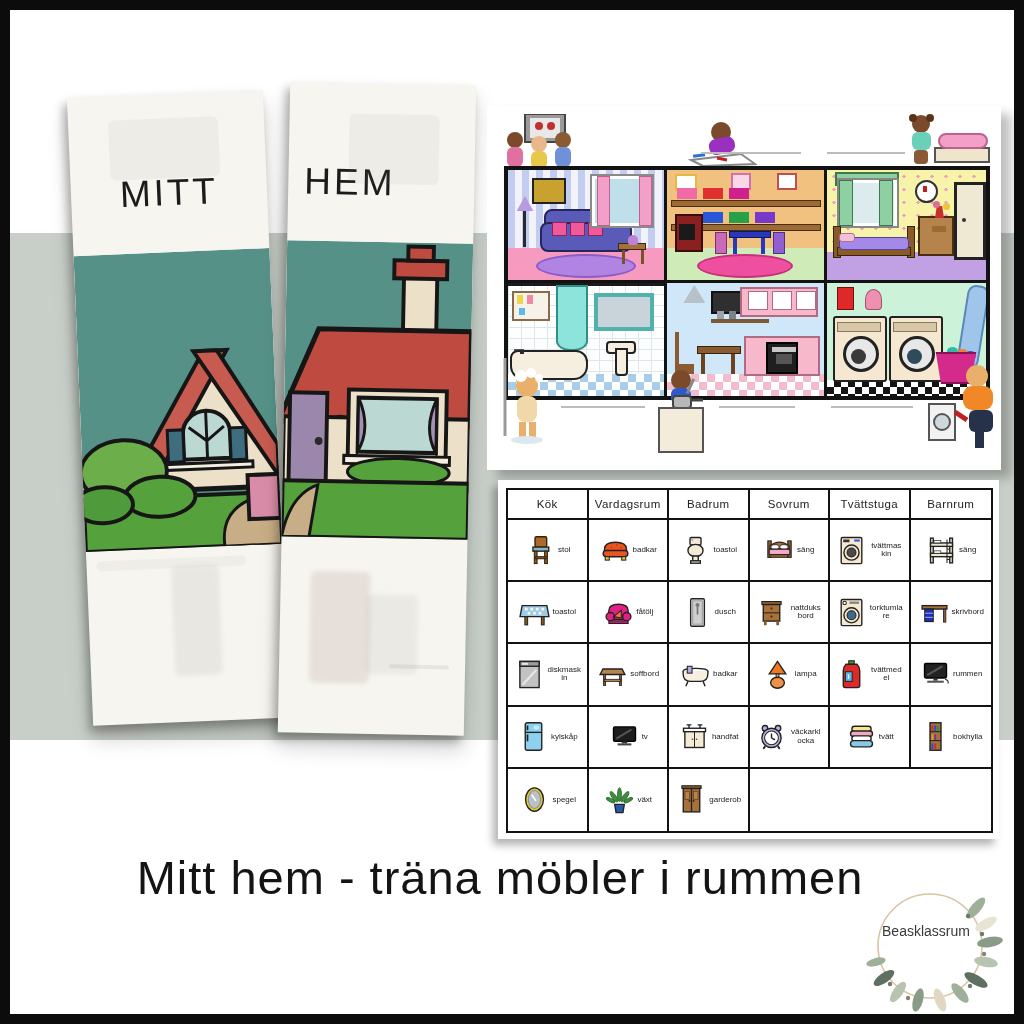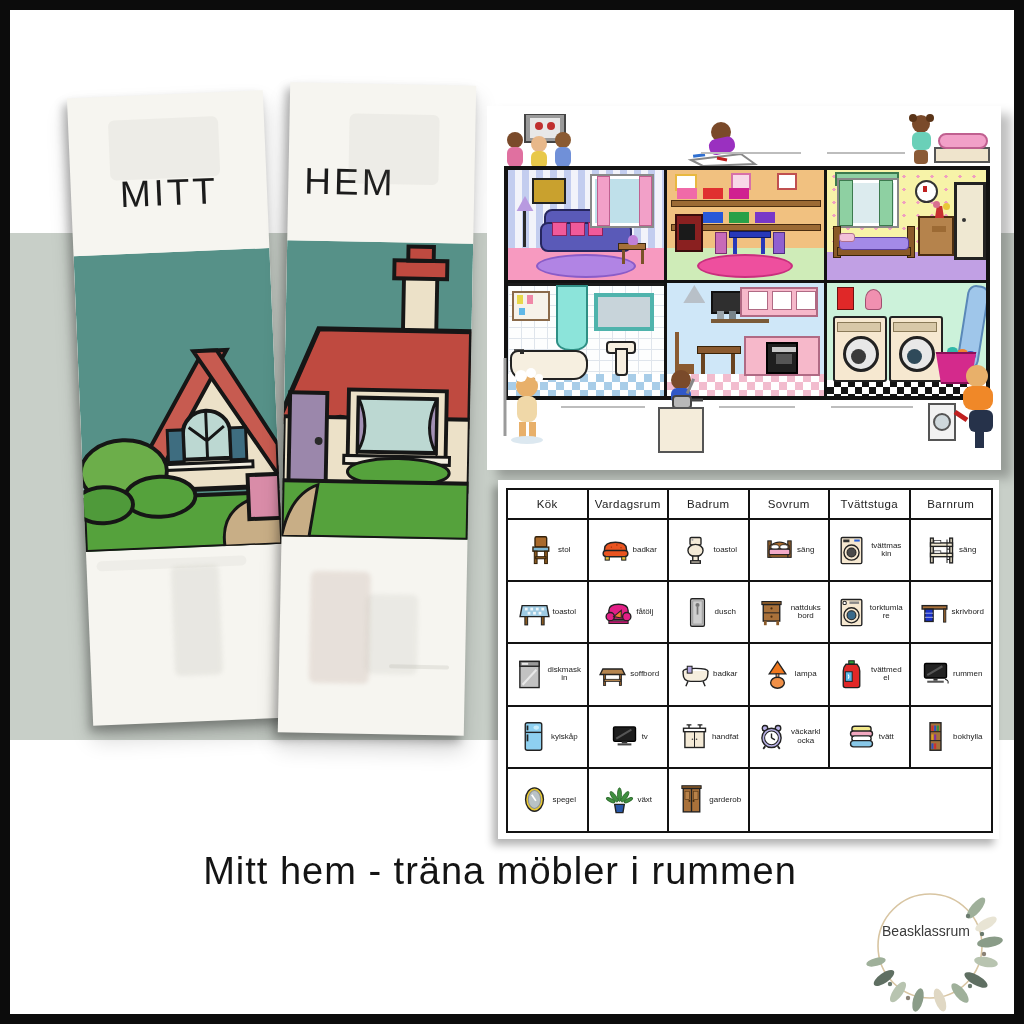--- a/index.html
+++ b/index.html
@@ -41,21 +41,21 @@
   .vh,.vc{border-right:2px solid #131313;border-bottom:2px solid #131313;display:flex;
           align-items:center;justify-content:center;overflow:hidden;}
   .vtable > :nth-child(6n){border-right:none;}
   .vtable > :nth-child(n+31){border-bottom:none;}
   .vh{font-size:11.5px;color:#222;letter-spacing:.4px;}
   .vc{gap:1px;padding:1px;}
   .vicon{flex:0 0 auto;display:flex;align-items:center;}
   .vlabel{font-size:8px;line-height:1.05;color:#222;max-width:44%;word-break:break-word;text-align:center;}
 
   
-  .caption{position:absolute;left:0;top:850px;width:1000px;text-align:center;font-size:38px;
+  .caption{position:absolute;left:0;top:850px;width:1000px;text-align:center;font-size:47px;
            color:#141414;letter-spacing:1px;z-index:3;font-weight:400;}
   .logo{position:absolute;left:838px;top:880px;width:176px;height:138px;z-index:4;}
 </style>
 </head>
 <body>
 
 <div class="page">
   <div class="band"></div>
 
   <div class="lapbook">

